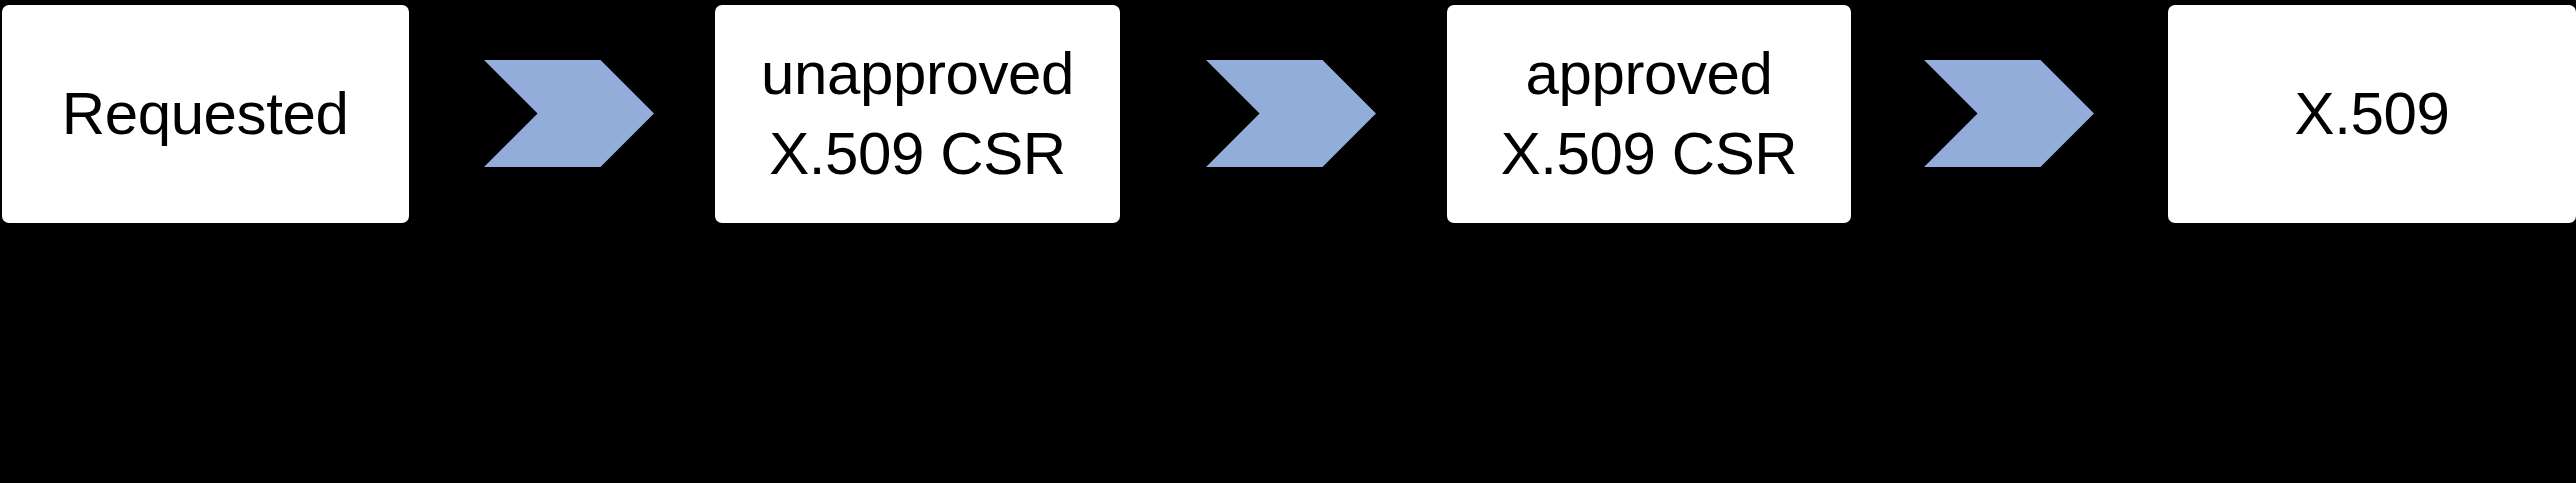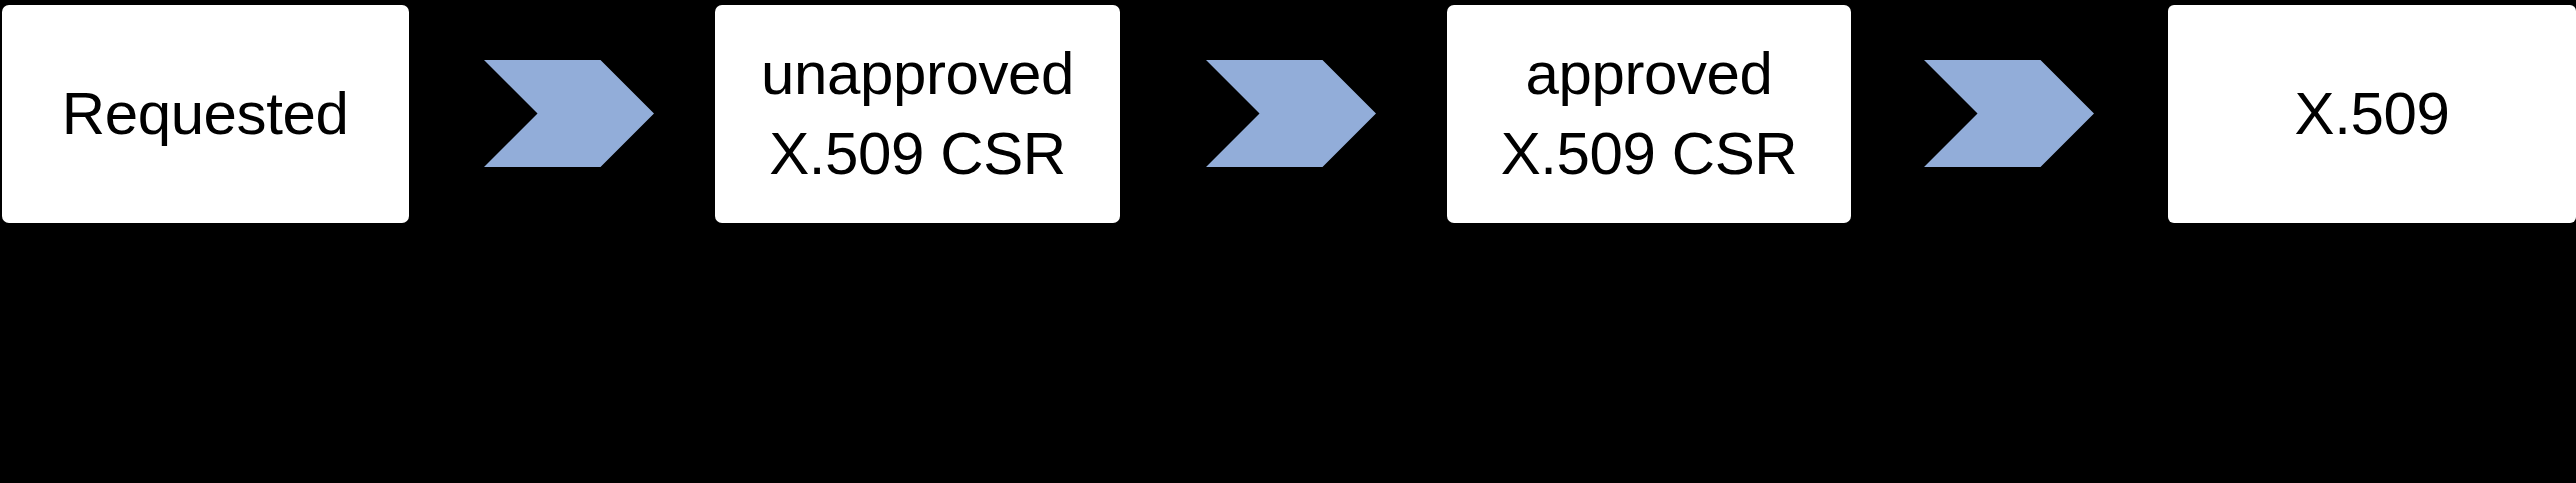--- a/index.html
+++ b/index.html
@@ -36,21 +36,21 @@
     font-size: 60px;
     line-height: 1.33;
     font-weight: 400;
     text-align: center;
     white-space: nowrap;
     letter-spacing: -0.4px;
   }
   .box-1 { left: 1.6px;    width: 407px; }
   .box-2 { left: 715px;  width: 405px; }
   .box-3 { left: 1447px; width: 404px; }
-  .box-4 { left: 2168px; width: 408px; border-radius: 6px; }
+  .box-4 { left: 2168px; width: 408px; }
 
   .chevron {
     position: absolute;
     top: 60px;
     width: 170px;
     height: 107px;
   }
   .chevron svg {
     display: block;
     width: 100%;

